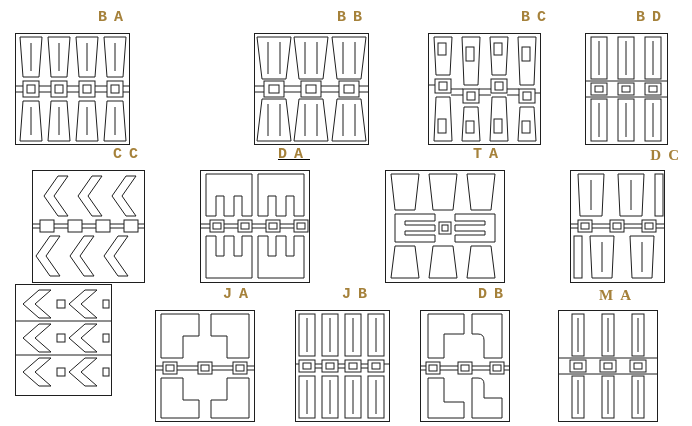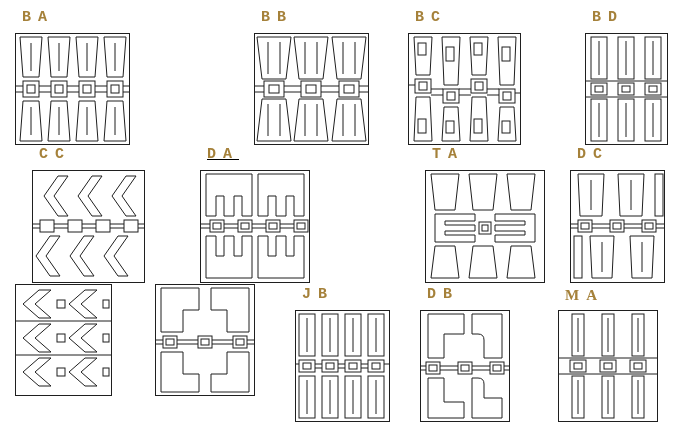--- a/index.html
+++ b/index.html
@@ -5,21 +5,21 @@
   html,body{margin:0;padding:0;background:var(--bg-color,#ffffff);}
   .sheet{
     position:relative;width:692px;height:426px;
     background:var(--bg-color,#ffffff);
     font-family:"Liberation Mono","DejaVu Sans Mono",monospace;
     overflow:hidden;
   }
   figure.cell{position:absolute;margin:0;padding:0;}
   .cell .lbl{
     display:block;height:26px;line-height:22px;
-    text-align:left;text-indent:7px;
+    text-align:right;text-indent:7px;
     color:var(--label-color,#a5813a);
     font-size:15px;font-weight:700;letter-spacing:7px;
     user-select:none;
   }
   .cell svg{display:block;background:#ffffff;}
   .cell svg *{fill:#ffffff;stroke:var(--line-color,#1f1f1f);stroke-width:1;}
   .cell svg line{fill:none;}
 </style>
 </head>
 <body>
@@ -99,21 +99,21 @@
       <polygon points="83,66 107,66 112,108 78,108"></polygon>
       <line x1="14" y1="71" x2="14" y2="103"></line>
         <line x1="26" y1="71" x2="26" y2="103"></line>
       <line x1="51" y1="71" x2="51" y2="103"></line>
         <line x1="63" y1="71" x2="63" y2="103"></line>
       <line x1="89" y1="71" x2="89" y2="103"></line>
         <line x1="101" y1="71" x2="101" y2="103"></line>
     </svg>
   </figure>
 
-  <figure class="cell" style="left:408px;top:7px;width:125px;">
+  <figure class="cell" style="left:428px;top:7px;width:125px;">
     <figcaption class="lbl">BC</figcaption>
     <svg width="113" height="112" viewBox="0 0 113 112">
       <rect x="0.5" y="0.5" width="112" height="111"></rect>
       <polygon points="6,4 24,4 22,42 8,42"></polygon>
         <polygon points="34,4 52,4 50,52 36,52"></polygon>
       <polygon points="62,4 80,4 78,42 64,42"></polygon>
         <polygon points="90,4 108,4 106,52 92,52"></polygon>
       <rect x="10" y="10" width="8" height="12"></rect>
         <rect x="38" y="14" width="8" height="14"></rect>
       <rect x="66" y="10" width="8" height="12"></rect>
@@ -219,38 +219,38 @@
         <line x1="24" y1="58" x2="38" y2="58"></line>
       <line x1="52" y1="54" x2="66" y2="54"></line>
         <line x1="52" y1="58" x2="66" y2="58"></line>
       <line x1="80" y1="54" x2="94" y2="54"></line>
         <line x1="80" y1="58" x2="94" y2="58"></line>
       <path d="M6,108 V66 H16 V86 H24 V66 H34 V86 H42 V66 H52 V108 Z"></path>
       <path d="M58,108 V66 H68 V86 H76 V66 H86 V86 H94 V66 H104 V108 Z"></path>
     </svg>
   </figure>
 
-  <figure class="cell" style="left:385px;top:144px;width:120px;margin-left:40px;">
+  <figure class="cell" style="left:385px;top:144px;width:120px;">
     <figcaption class="lbl">TA</figcaption>
     <svg width="120" height="113" viewBox="0 0 120 113">
       <rect x="0.5" y="0.5" width="119" height="112"></rect>
       <polygon points="6,4 34,4 30,40 10,40"></polygon>
         <polygon points="44,4 72,4 68,40 48,40"></polygon>
       <polygon points="82,4 110,4 106,40 86,40"></polygon>
       <path d="M10,44 H50 V51 H20 V55 H50 V61 H20 V65 H50 V72 H10 Z"></path>
       <path d="M110,44 H70 V51 H100 V55 H70 V61 H100 V65 H70 V72 H110 Z"></path>
       <rect x="54" y="52" width="12" height="12"></rect>
         <rect x="57" y="55" width="6" height="6"></rect>
       <polygon points="10,76 30,76 34,108 6,108"></polygon>
         <polygon points="48,76 68,76 72,108 44,108"></polygon>
       <polygon points="86,76 106,76 110,108 82,108"></polygon>
     </svg>
   </figure>
 
-  <figure class="cell" style="left:570px;top:144px;width:116px;">
+  <figure class="cell" style="left:570px;top:144px;width:116px;font-family:Liberation Serif, serif;">
     <figcaption class="lbl">DC</figcaption>
     <svg width="95" height="113" viewBox="0 0 95 113">
       <rect x="0.5" y="0.5" width="94" height="112"></rect>
       <polygon points="8,4 34,4 32,46 10,46"></polygon>
         <polygon points="48,4 74,4 72,46 50,46"></polygon>
       <rect x="85" y="4" width="8" height="42"></rect>
       <line x1="21" y1="10" x2="21" y2="40"></line>
         <line x1="61" y1="10" x2="61" y2="40"></line>
       <rect x="8" y="50" width="14" height="12"></rect>
         <rect x="40" y="50" width="14" height="12"></rect>
@@ -288,20 +288,21 @@
       <rect x="42" y="16" width="8" height="8"></rect>
         <rect x="42" y="50" width="8" height="8"></rect>
       <rect x="42" y="84" width="8" height="8"></rect>
       <rect x="88" y="16" width="6" height="8"></rect>
         <rect x="88" y="50" width="6" height="8"></rect>
       <rect x="88" y="84" width="6" height="8"></rect>
     </svg>
   </figure>
 
   <figure class="cell" style="left:155px;top:284px;width:100px;">
+    <figcaption class="lbl">JA</figcaption>
     <svg width="100" height="112" viewBox="0 0 100 112">
       <rect x="0.5" y="0.5" width="99" height="111"></rect>
       <path d="M6,4 H44 V26 H28 V48 H6 Z"></path>
       <path d="M56,4 H94 V48 H72 V26 H56 Z"></path>
       <rect x="8" y="52" width="14" height="12"></rect>
         <rect x="43" y="52" width="14" height="12"></rect>
       <rect x="78" y="52" width="14" height="12"></rect>
       <rect x="11" y="55" width="8" height="6"></rect>
         <rect x="46" y="55" width="8" height="6"></rect>
       <rect x="81" y="55" width="8" height="6"></rect>

